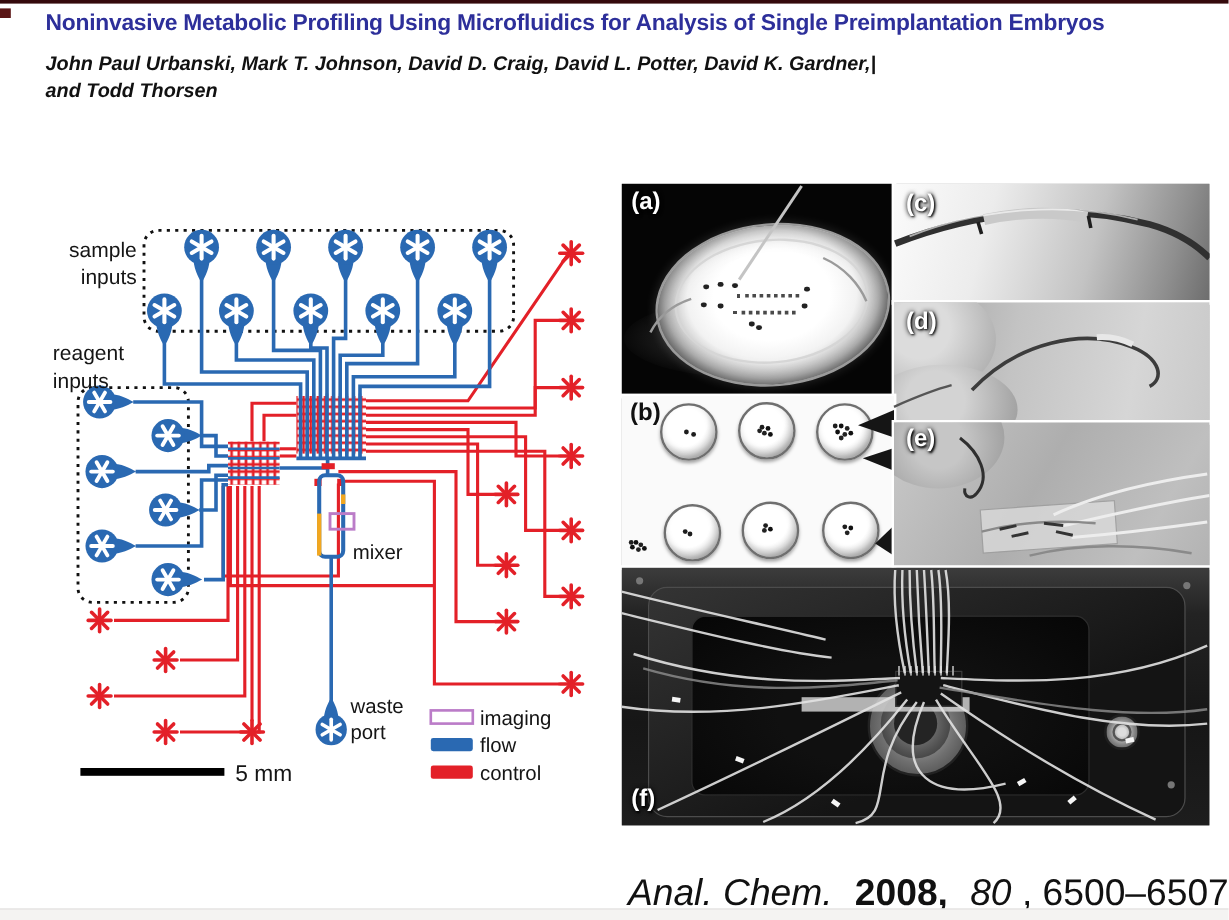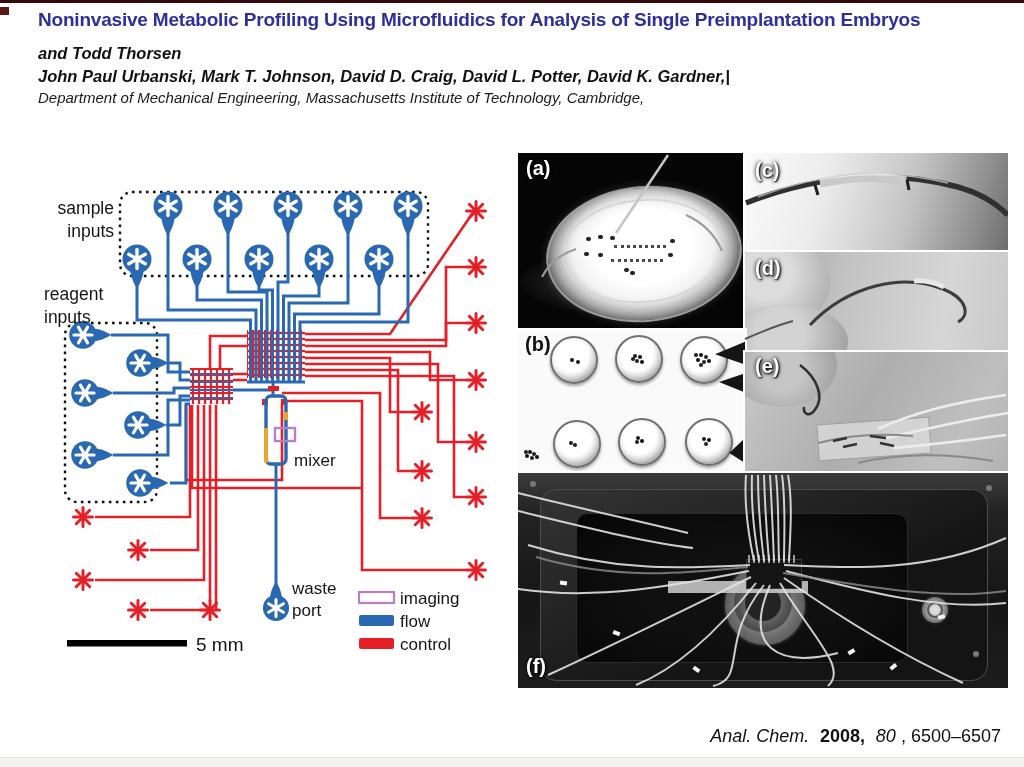--- a/index.html
+++ b/index.html
@@ -70,39 +70,38 @@
   .ring3{position:absolute;left:227px;top:112px;width:36px;height:36px;border-radius:50%;background:#242424;}
   .slidebar{position:absolute;left:150px;top:108px;width:140px;height:12px;background:#cfcfcf;opacity:.85;}
   .chipblk{position:absolute;left:228px;top:86px;width:54px;height:28px;background:#141414;border:1px solid #3a3a3a;}
   .pins{position:absolute;left:230px;top:82px;width:50px;height:8px;
      background:repeating-linear-gradient(90deg,#9a9a9a 0 2px,transparent 2px 5px);}
   .screw{position:absolute;left:402px;top:122px;width:26px;height:26px;border-radius:50%;
      background:radial-gradient(circle,#ddd 18%,#8a8a8a 55%,#3a3a3a 100%);border:2px solid #1e1e1e;}
   .screw i{position:absolute;left:5px;top:5px;width:12px;height:12px;border-radius:50%;border:2px solid #555;display:block;}
   .dot{position:absolute;width:6px;height:6px;border-radius:50%;background:#777;}
 
-  .citation{position:absolute;top:726px;right:23px;font-size:18px;color:#111;white-space:nowrap;}
+  .citation{position:absolute;top:726px;right:0;font-size:31px;color:#111;white-space:nowrap;}
   .citation .it{font-style:italic;}
   .citation .bd{font-weight:bold;}
   .citation .gap{margin-right:0.32em;}
 </style>
 </head>
 <body>
 
 <div class="slide">
   <div class="topbar"></div>
   <div class="corner-mark"></div>
 
   <div class="title">Noninvasive Metabolic Profiling Using Microfluidics for Analysis of Single Preimplantation Embryos</div>
   <div class="authors">
+    <div>John Paul Urbanski, Mark T. Johnson, David D. Craig, David L. Potter, David K. Gardner,|</div>
     <div>and Todd Thorsen</div>
-    <div>John Paul Urbanski, Mark T. Johnson, David D. Craig, David L. Potter, David K. Gardner,|</div>
   </div>
   <div class="affil">
-    <div>Department of Mechanical Engineering, Massachusetts Institute of Technology, Cambridge,</div>
   </div>
 
   <svg class="schematic" width="470" height="540" viewBox="0 0 470 540">
     <defs>
       <pattern id="hatch" width="6" height="6" patternUnits="userSpaceOnUse">
         <rect width="6" height="6" fill="#fff"></rect>
         <rect x="0" y="1.9" width="6" height="2.2" fill="#e32028"></rect>
         <rect x="1.9" y="0" width="2.2" height="6" fill="#e32028"></rect>
       </pattern>
       <g id="bport">

